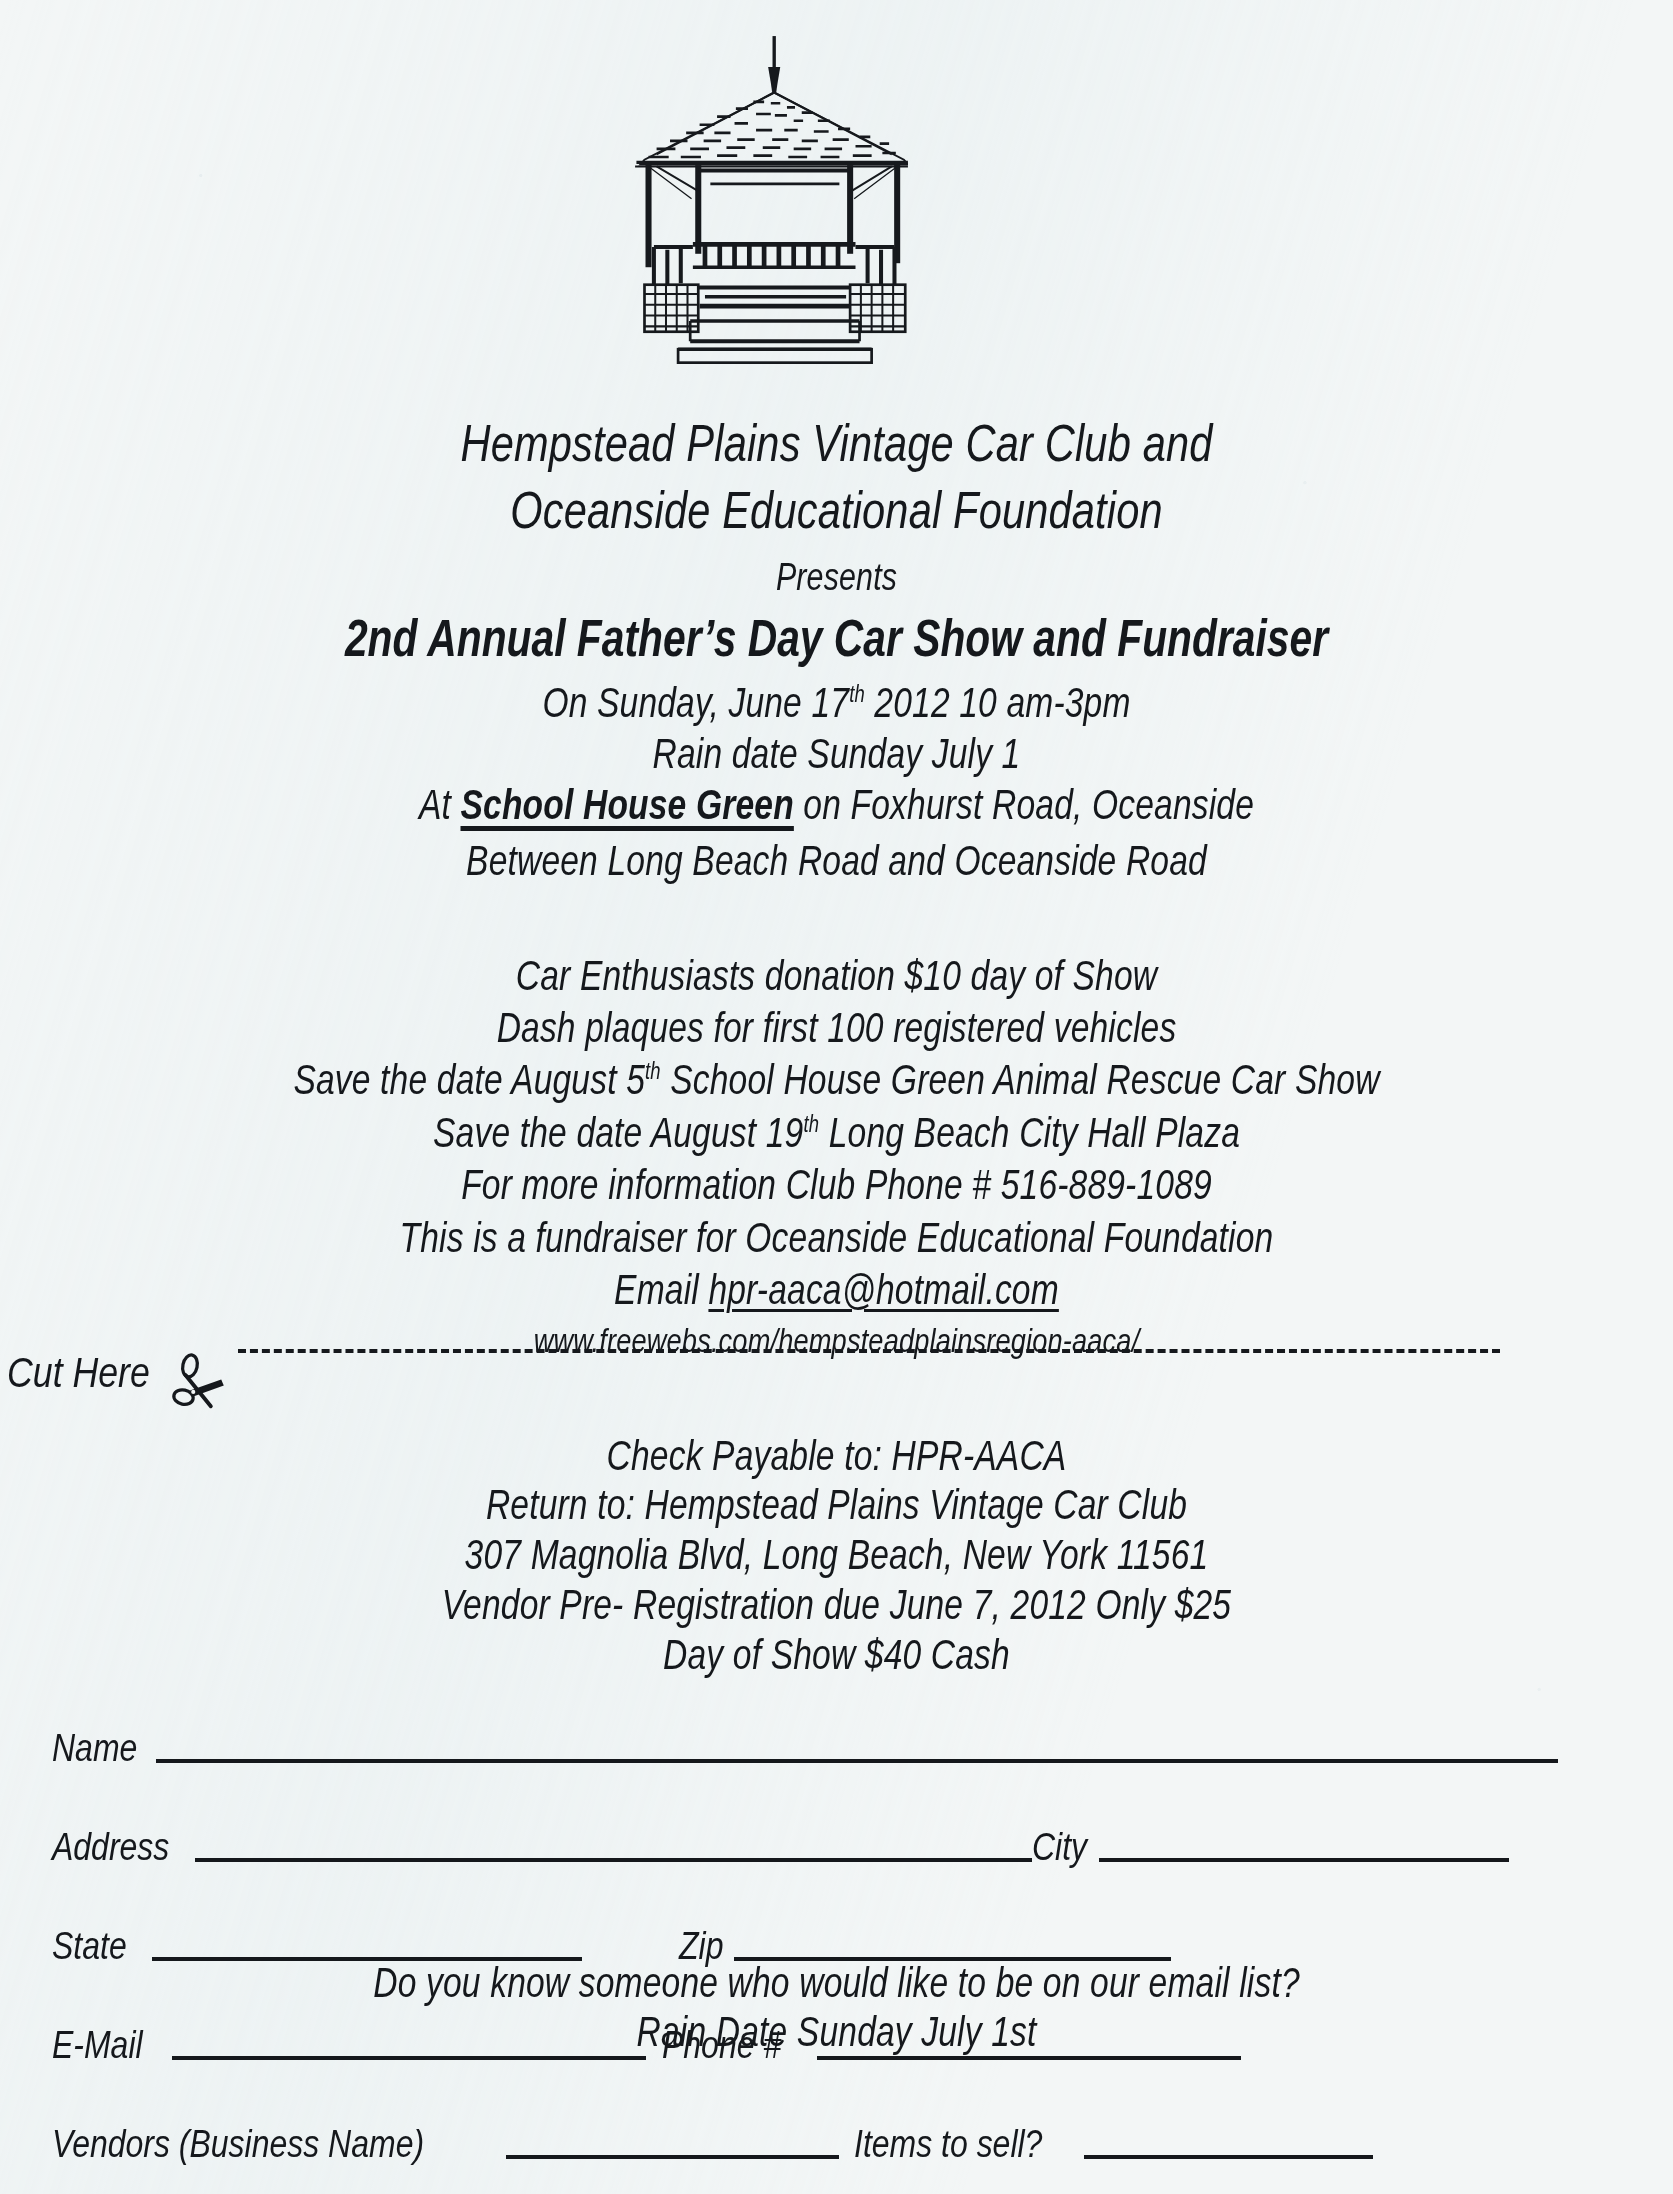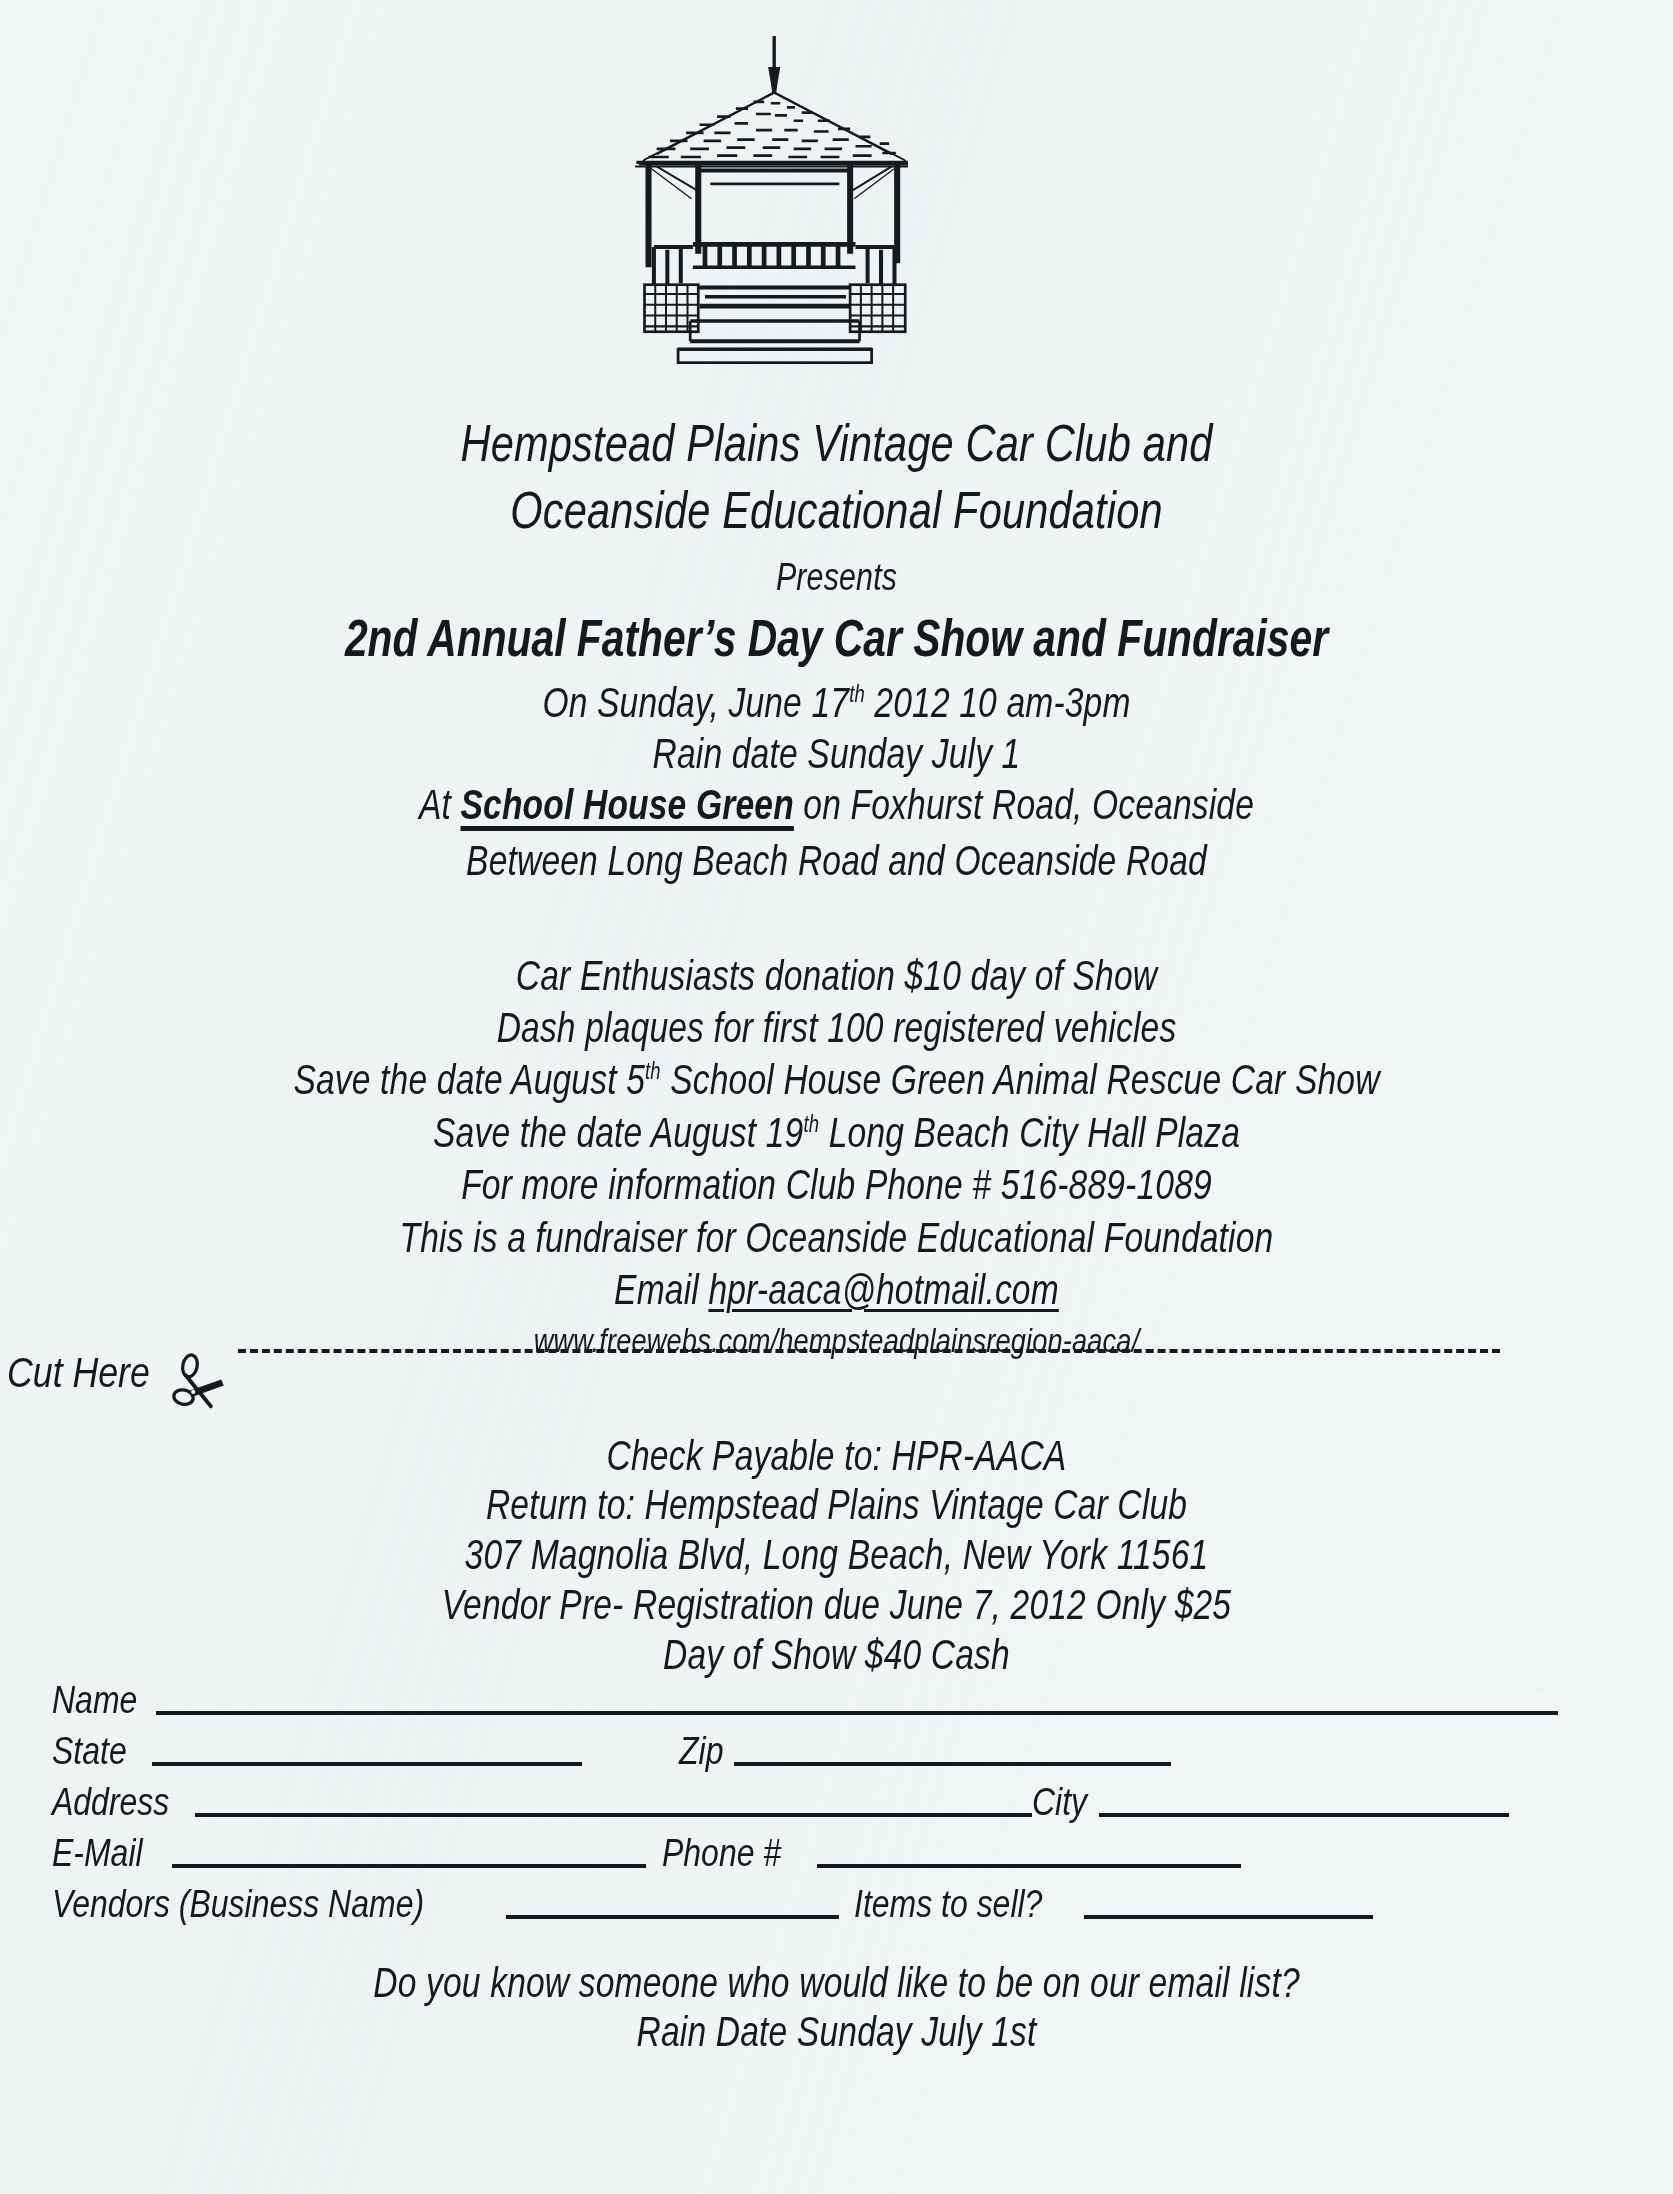--- a/index.html
+++ b/index.html
@@ -131,20 +131,21 @@
   #form {
     position: absolute;
     left: 52px;
     top: 1671px;
     width: 1506px;
   }
   .frow {
     display: flex;
     align-items: flex-end;
     height: 51px;
+    margin-top: 48px;
   }
   .flabel {
     font-family: "Liberation Sans Narrow", "Liberation Sans", sans-serif;
     font-size: 39px;
     transform: scaleX(0.82);
     transform-origin: left bottom;
     white-space: nowrap;
     flex: 0 0 auto;
     line-height: 1;
     padding-bottom: 2.7px;
@@ -302,33 +303,33 @@
   <div class="line cond sub" style="top:1634px;">Day of Show $40 Cash</div>
 
   <div id="form">
 
     <div class="frow">
       <div class="flabel">Name</div>
       <div class="fline w-name"></div>
     </div>
 
     <div class="frow">
+      <div class="flabel">Address</div>
+      <div class="fline w-addr"></div>
+      <div class="flabel">City</div>
+      <div class="fline w-city"></div>
+    </div>
+
+    <div class="frow">
       <div class="flabel">State</div>
       <div class="fgap"></div>
       <div class="fline w-state"></div>
       <div class="spacer-state"></div>
       <div class="flabel">Zip</div>
       <div class="fline w-zip"></div>
-    </div>
-
-    <div class="frow">
-      <div class="flabel">Address</div>
-      <div class="fline w-addr"></div>
-      <div class="flabel">City</div>
-      <div class="fline w-city"></div>
     </div>
 
     <div class="frow">
       <div class="flabel">E-Mail</div>
       <div class="fgap"></div>
       <div class="fline w-email"></div>
       <div class="spacer-email"></div>
       <div class="flabel">Phone #</div>
       <div class="fgap"></div>
       <div class="fline w-phone"></div>

